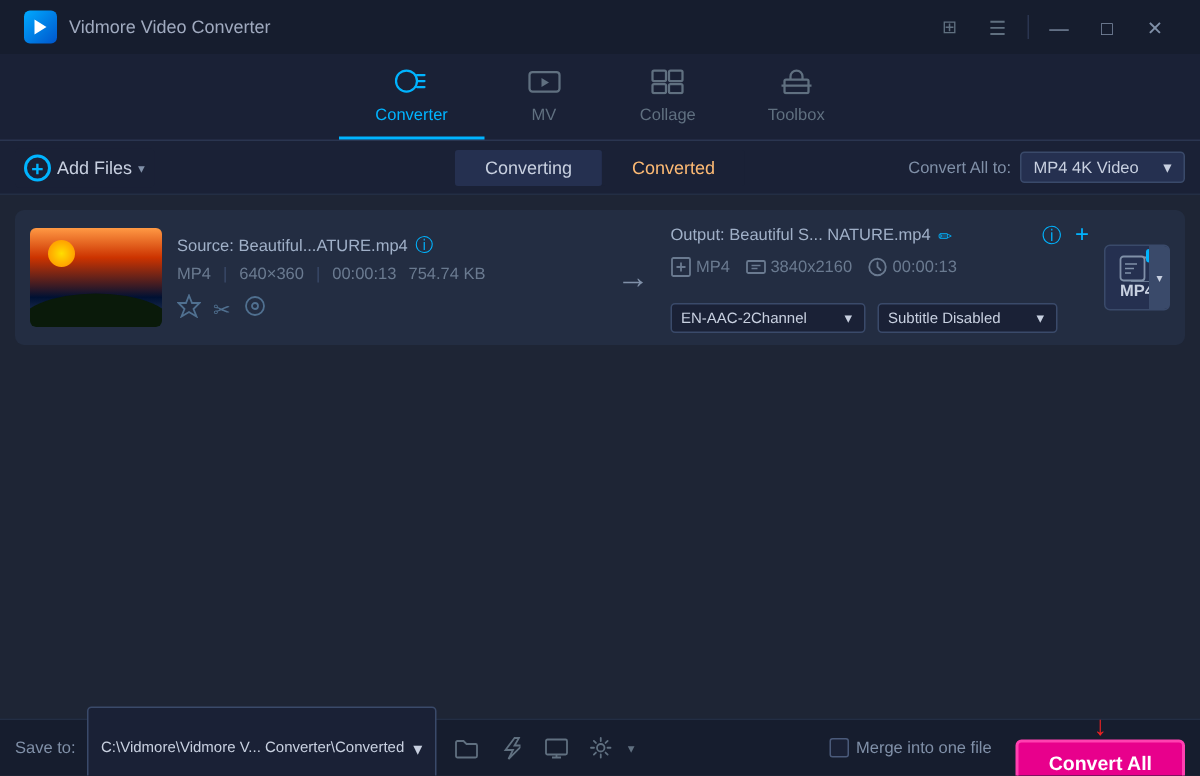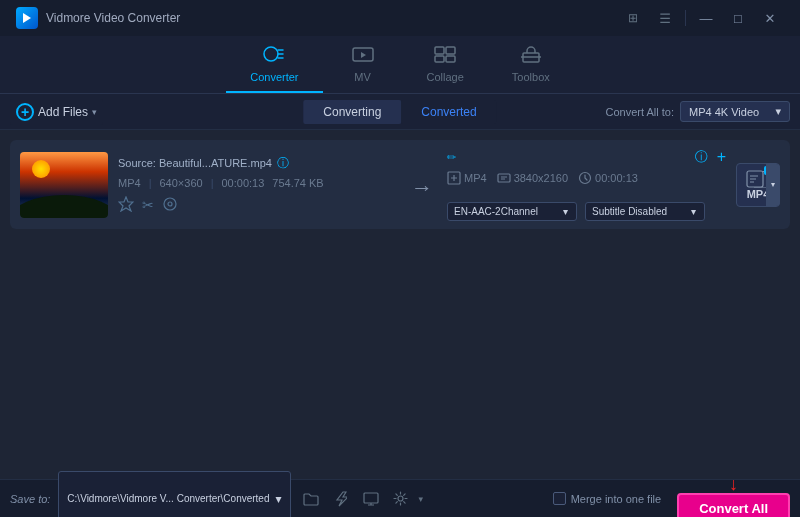--- a/index.html
+++ b/index.html
@@ -147,21 +147,21 @@
       align-items: center;
       gap: 0;
       position: absolute;
       left: 50%;
       transform: translateX(-50%);
     }
     .tab-btn {
       padding: 5px 20px;
       background: #1a2136;
       border: none;
-      color: #3b82f6;
+      color: #fdba74;
       cursor: pointer;
       font-size: 12px;
       border-radius: 2px;
     }
     .tab-btn.active {
       color: #c8d0e0;
       background: #253050;
     }
     .convert-all-to {
       display: flex;
@@ -411,21 +411,20 @@
       gap: 8px;
       position: absolute;
       bottom: 0;
       left: 0;
       right: 0;
     }
     .save-to-label {
       font-size: 11px;
       color: #8090a8;
       white-space: nowrap;
-      font-style: italic;
     }
     .save-path-select {
       display: flex;
       align-items: center;
       background: #1a2136;
       border: 1px solid #3a4a6a;
       border-radius: 3px;
       padding: 20px 8px;
       gap: 6px;
       min-width: 190px;
@@ -597,20 +596,21 @@
             <circle cx="8" cy="8" r="2" stroke="#507090" stroke-width="1.2"></circle>
           </svg>
         </span>
       </div>
     </div>
 
     <div class="convert-arrow">→</div>
 
     <div class="file-info-right">
       <div class="output-header">
+        <span>Output: Beautiful S... NATURE.mp4</span>
         <span class="edit-icon">✏</span>
         <span style="flex:1;"></span>
         <span class="info-circle">ⓘ</span>
         <span class="plus-icon" style="font-size:16px; color:#00b4ff; margin-left:4px;">+</span>
       </div>
       <div class="output-meta">
         <div class="output-meta-item">
           <svg width="14" height="14" viewBox="0 0 14 14" fill="none">
             <rect x="1" y="1" width="12" height="12" rx="1" stroke="#6a7a90" stroke-width="1.2"></rect>
             <path d="M4 7h6M7 4v6" stroke="#6a7a90" stroke-width="1.2"></path>

